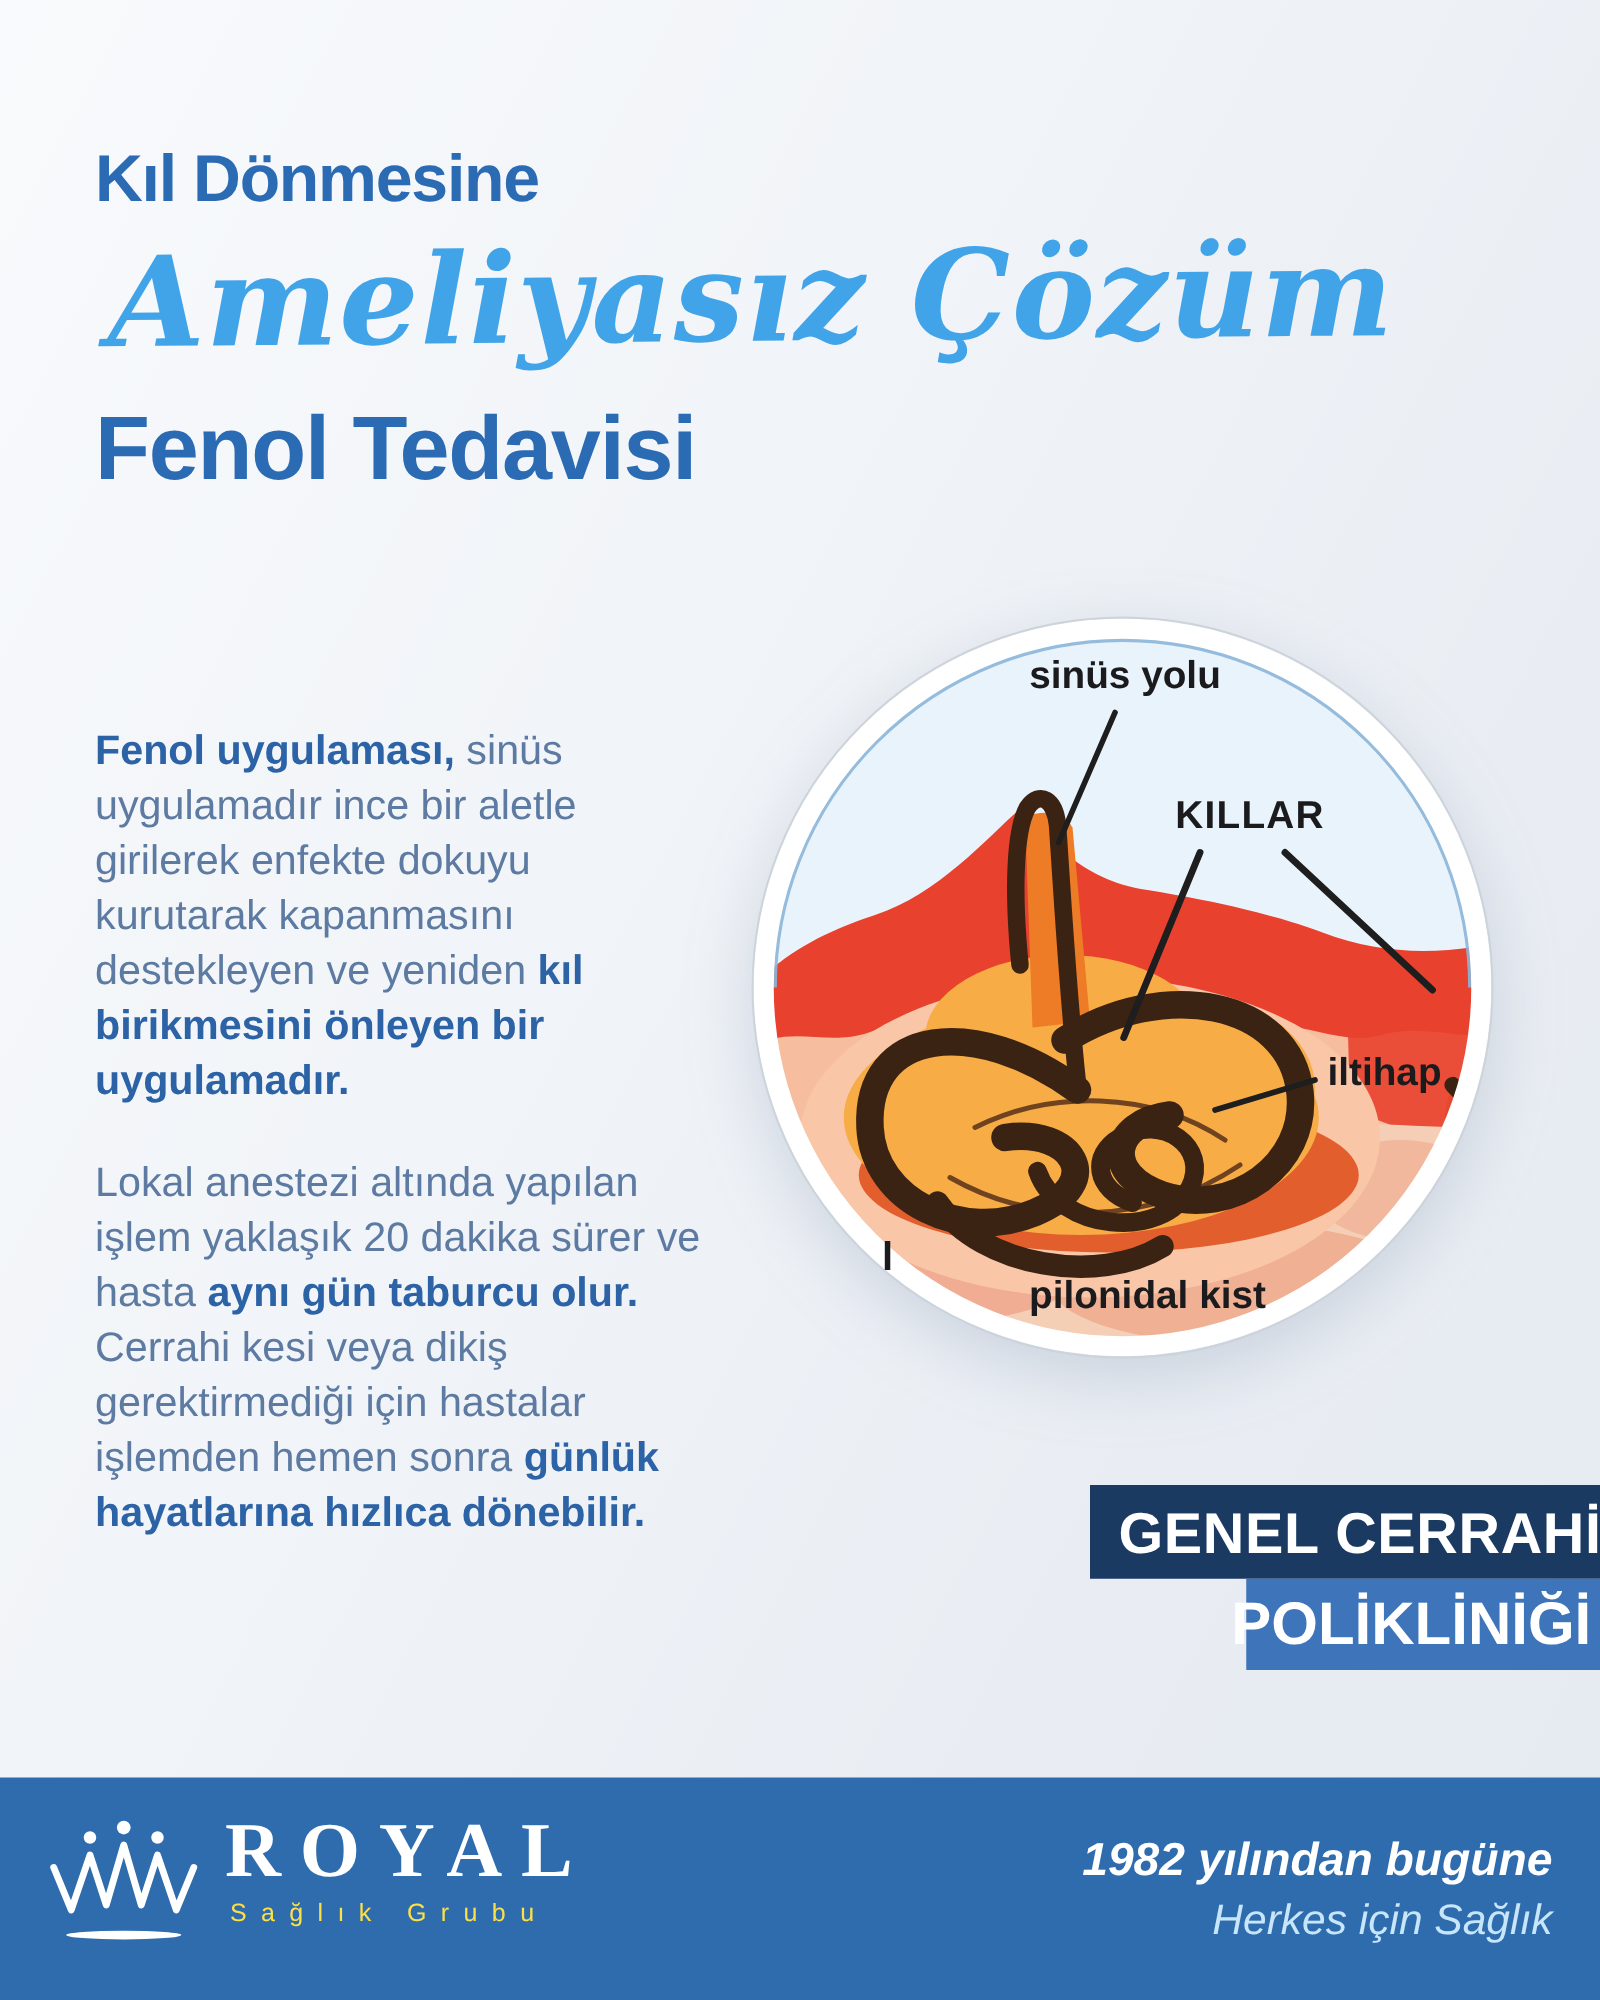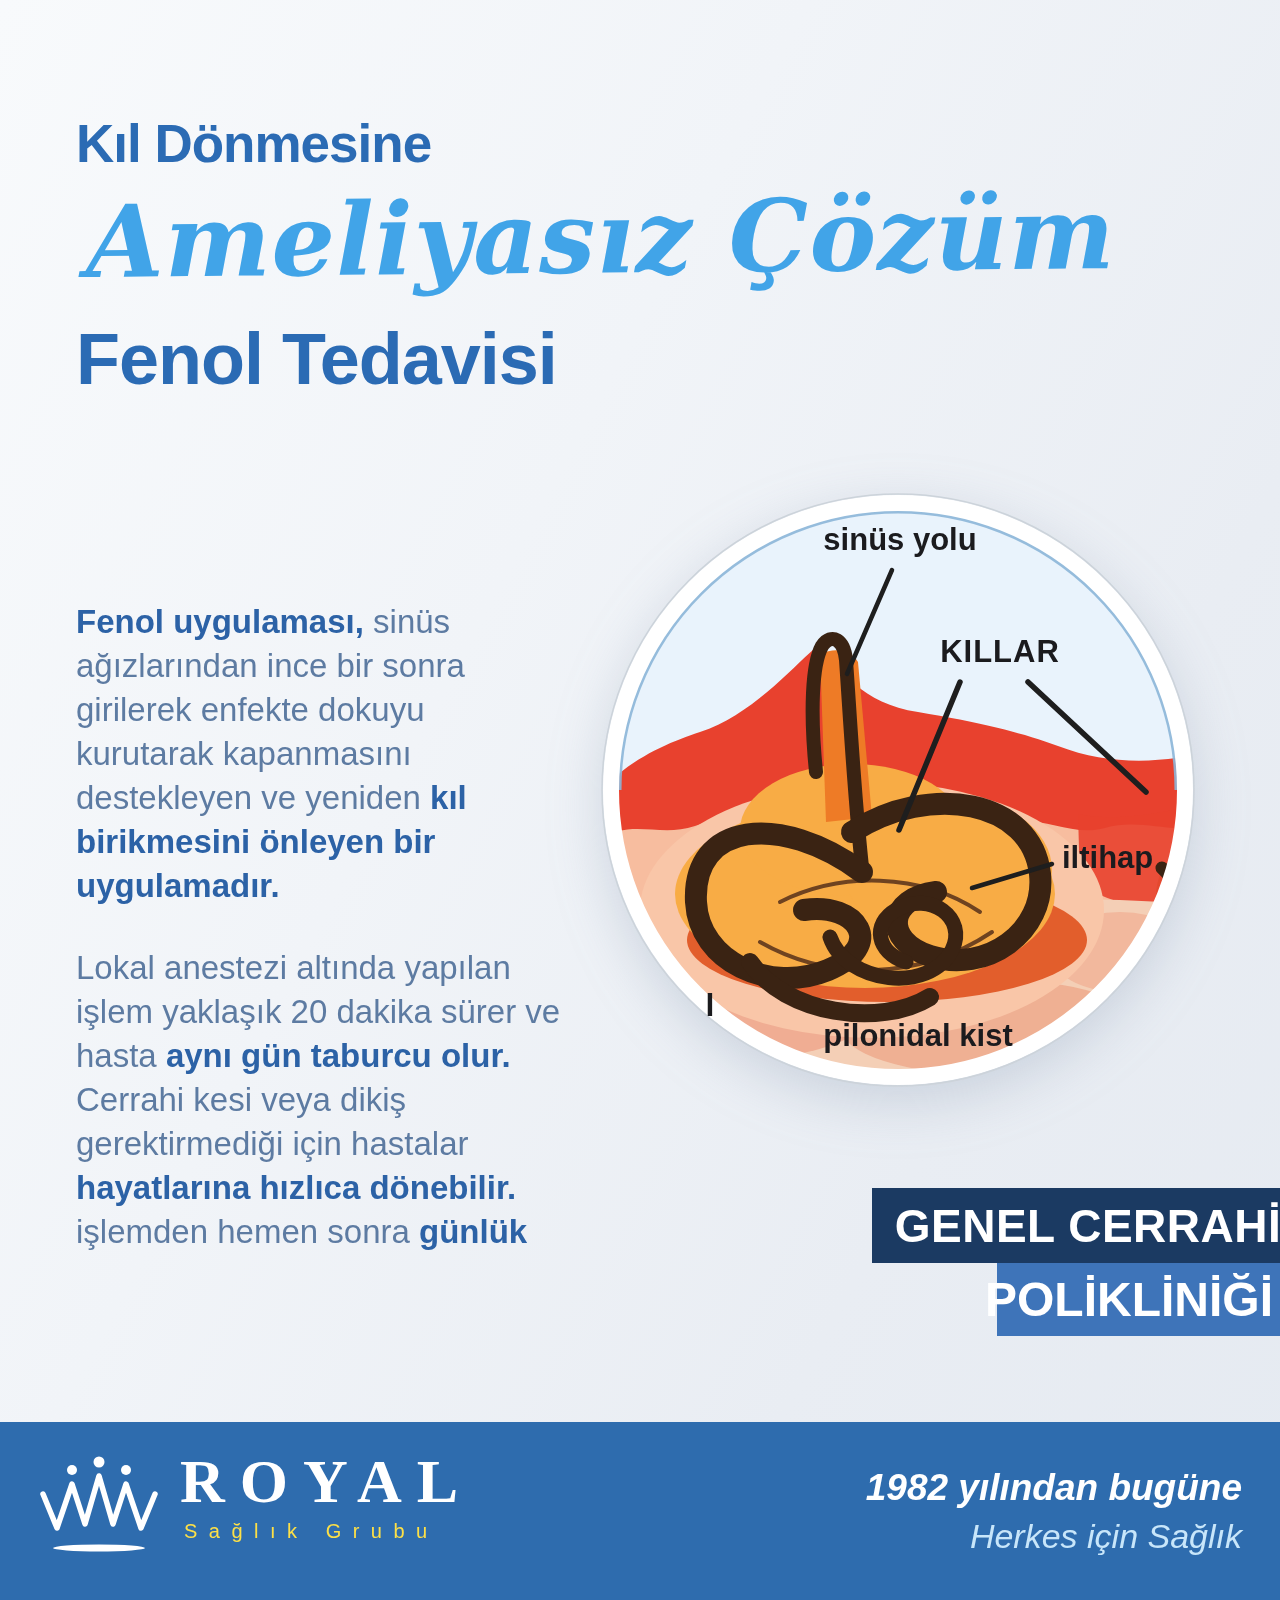--- a/index.html
+++ b/index.html
@@ -11,21 +11,21 @@
   
   .title-block{position:absolute;left:76px;top:116px;}
   .title-line1{font-size:53px;font-weight:700;color:#2b6bb4;line-height:1.05;letter-spacing:-1px;}
   .title-script{
     font-family:"DejaVu Serif",serif;font-style:italic;font-weight:700;
     font-size:100px;color:#41a4e8;line-height:1.32;margin:4px 0 0 10px;letter-spacing:1px;
     transform:rotate(-0.5deg);transform-origin:left center;white-space:nowrap;
   }
   .title-line3{font-size:72px;font-weight:700;color:#2b6bb4;line-height:1.05;margin-top:14px;letter-spacing:-1px;}
   
-  .para{position:absolute;left:76px;width:545px;color:#5d7ba2;font-size:33px;margin-top:22px;}
+  .para{position:absolute;left:76px;width:545px;color:#5d7ba2;font-size:33px;}
   .para .pl{line-height:44px;white-space:nowrap;}
   .para b{color:#2c62a6;font-weight:700;}
   .para1{top:578px;}
   .para2{top:924px;}
   
   .diagram{position:absolute;left:600px;top:482px;margin:0;width:600px;height:614px;}
   .diagram svg{filter:drop-shadow(0 16px 26px rgba(110,130,160,0.25));}
   .dlabel{font-family:"Liberation Sans",sans-serif;font-weight:700;fill:#1b1b1e;}
   
   .banner{position:absolute;display:flex;align-items:center;justify-content:center;color:#ffffff;font-weight:800;margin-left:24px;}
@@ -49,36 +49,36 @@
 <div class="poster">
 
   <header class="title-block">
     <div class="title-line1">Kıl Dönmesine</div>
     <div class="title-script">Ameliyasız Çözüm</div>
     <div class="title-line3">Fenol Tedavisi</div>
   </header>
 
   <section class="para para1">
     <div class="pl"><b>Fenol uygulaması,</b><span> sinüs</span></div>
-    <div class="pl"><span>ağızlarından ince bir sonra</span></div>
+    <div class="pl"><span>uygulamadır ince bir aletle</span></div>
     <div class="pl"><span>girilerek enfekte dokuyu</span></div>
     <div class="pl"><span>kurutarak kapanmasını</span></div>
     <div class="pl"><span>destekleyen ve yeniden </span><b>kıl</b></div>
     <div class="pl"><b>birikmesini önleyen bir</b></div>
     <div class="pl"><b>uygulamadır.</b></div>
   </section>
 
   <section class="para para2">
     <div class="pl"><span>Lokal anestezi altında yapılan</span></div>
     <div class="pl"><span>işlem yaklaşık 20 dakika sürer ve</span></div>
     <div class="pl"><span>hasta </span><b>aynı gün taburcu olur.</b></div>
     <div class="pl"><span>Cerrahi kesi veya dikiş</span></div>
     <div class="pl"><span>gerektirmediği için hastalar</span></div>
+    <div class="pl"><span>işlemden hemen sonra </span><b>günlük</b></div>
     <div class="pl"><b>hayatlarına hızlıca dönebilir.</b></div>
-    <div class="pl"><span>işlemden hemen sonra </span><b>günlük</b></div>
   </section>
 
   <figure class="diagram">
     <svg width="600" height="614" viewBox="0 0 600 614" xmlns="http://www.w3.org/2000/svg">
       <defs>
         <clipPath id="cclip">
             <circle cx="298" cy="308" r="280"></circle>
           </clipPath>
       </defs>
 

